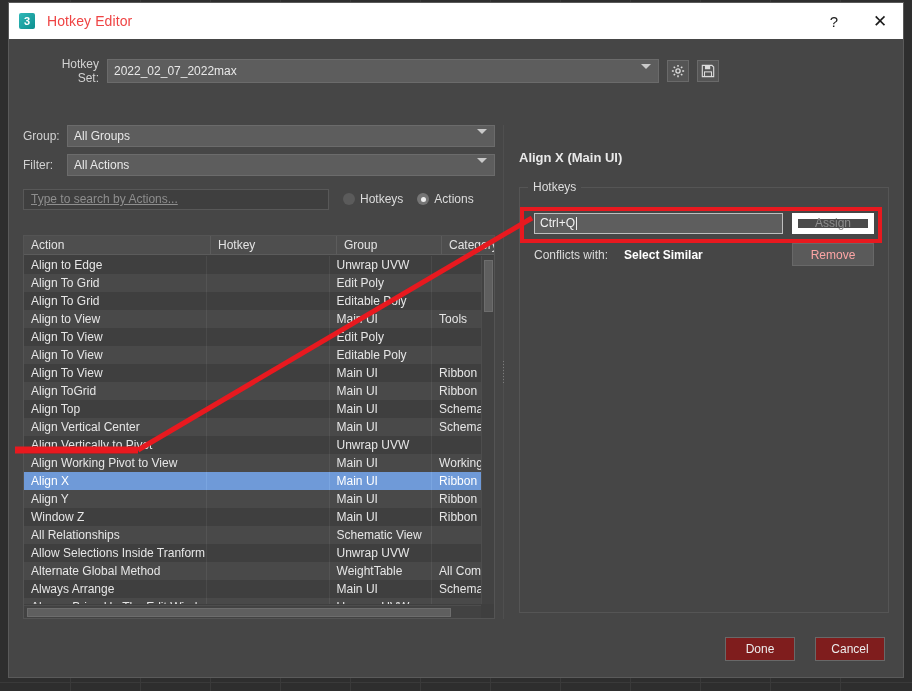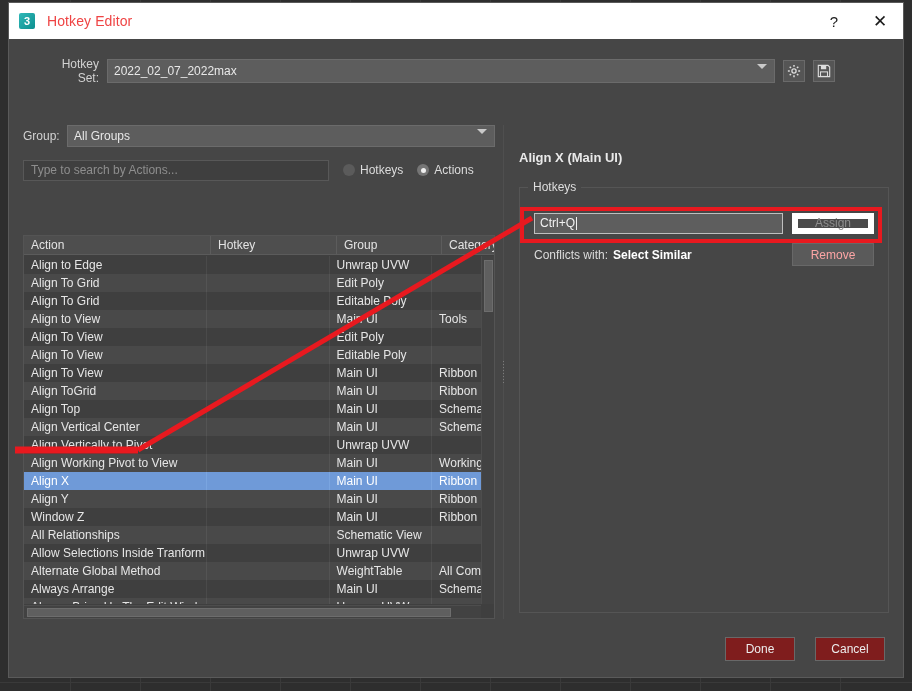--- a/index.html
+++ b/index.html
@@ -46,21 +46,21 @@
 
   #body-area { flex:1 1 auto; position:relative; padding:0; }
 
   
   #hotkeyset-row {
     position:absolute; left:0; top:17px; width:100%; height:30px;
     display:flex; align-items:center; padding-left:28px;
   }
   #hotkeyset-label { font-size:12px;color:#d2d2d2; width:62px; text-align:right; margin-right:8px;}
   #hotkeyset-combo {
-    width:668px;height:24px;background:#5d5d5d;border:1px solid #6b6b6b;
+    width:552px;height:24px;background:#5d5d5d;border:1px solid #6b6b6b;
     display:flex;align-items:center;padding:0 6px;color:#e8e8e8;font-size:12px;
     position:relative;
   }
   #hotkeyset-combo .arrow { position:absolute; right:7px; top:9px; }
   .dn-arrow { width:0;height:0;border-left:5px solid transparent;border-right:5px solid transparent;border-top:5px solid #c9c9c9; }
   .icon-btn {
     width:22px;height:22px;background:#555;border:1px solid #6a6a6a;
     margin-left:8px;display:flex;align-items:center;justify-content:center;
   }
   .icon-btn svg { display:block; }
@@ -73,20 +73,21 @@
     flex:1; height:22px; background:#5d5d5d; border:1px solid #6b6b6b;
     display:flex;align-items:center;padding:0 6px;color:#e8e8e8;font-size:12px;position:relative;
   }
   .combo .arrow { position:absolute; right:7px; top:8px; }
 
   #search-row { display:flex; align-items:center; height:22px; margin-top:12px; }
   #search-input {
     width:306px;height:21px;background:#3f3f3f;border:1px solid #585858;
     color:#8e8e8e;font-size:12px;padding:0 7px;outline:none;
     font-family:"Liberation Sans",sans-serif;
+    text-decoration:underline;
   }
   #search-input::placeholder{color:#8e8e8e;}
   .radio-wrap { display:flex;align-items:center;margin-left:14px;cursor:default; }
   .radio { width:12px;height:12px;border-radius:50%;background:#5b5b5b;
            display:flex;align-items:center;justify-content:center;margin-right:5px; }
   .radio.on { background:#757575; }
   .radio.on .dot { width:5px;height:5px;border-radius:50%;background:#efefef; }
   .radio-label { font-size:12px;color:#dcdcdc; }
 
   
@@ -133,21 +134,21 @@
                     padding:0 5px; font-size:12px; color:#dedede; }
   #hk-row { position:absolute; left:14px; right:14px; top:24px; height:22px; display:flex; align-items:center; }
   #hk-input { flex:1; height:21px; background:#5e5e5e; border:1px solid #bfbfbf;
               color:#f2f2f2; font-size:12px; padding:0 5px; display:flex;align-items:center;}
   #hk-caret { width:1px;height:13px;background:#f0f0f0;margin-left:1px; }
   #assign-btn { width:82px;height:21px;margin-left:9px;background:#4a4a4a;border:6px solid #ffffff;
                 color:#8d8d8d;font-size:12px;display:flex;align-items:center;justify-content:center;}
   #conflict-row { position:absolute; left:14px; right:14px; top:55px; height:24px;
                   display:flex; align-items:center; }
   #conflict-text { font-size:12px;color:#dcdcdc; }
-  #conflict-name { font-size:12px;color:#ffffff;font-weight:bold;margin-left:5px; }
+  #conflict-name { font-size:12px;color:#ffffff;font-weight:bold;margin-left:16px; }
   #remove-btn { position:absolute; right:0; top:0; width:82px;height:23px;background:#5a5a5a;
                 border:1px solid #686868;color:#fca5a5;font-size:12px;
                 display:flex;align-items:center;justify-content:center;}
   #conflict-highlight { position:absolute; left:520px; top:207px; width:362px; height:36px;
                         border:4px solid #e8191f; pointer-events:none; }
 
   
   #footer { position:absolute; left:0; right:0; bottom:0; height:54px; }
   .ftr-btn { position:absolute; top:14px; width:70px; height:24px; background:#7f1d1d;
              border:1px solid #686868; color:#ececec; font-size:12px;
@@ -221,20 +222,27 @@
     <div id="left-panel">
 
       <div class="fld-row">
         <div class="fld-label">Group:</div>
         <div class="combo">
           <span>All Groups</span>
           <span class="arrow"><span class="dn-arrow"></span></span>
         </div>
       </div>
 
+      <div class="fld-row">
+        <div class="fld-label">Filter:</div>
+        <div class="combo">
+          <span>All Actions</span>
+          <span class="arrow"><span class="dn-arrow"></span></span>
+        </div>
+      </div>
 
       <div id="search-row">
         <input id="search-input" type="text" placeholder="Type to search by Actions..." style="">
         <div class="radio-wrap">
           <span class="radio"></span>
           <span class="radio-label">Hotkeys</span>
         </div>
         <div class="radio-wrap">
           <span class="radio on">
               <span class="dot"></span>

